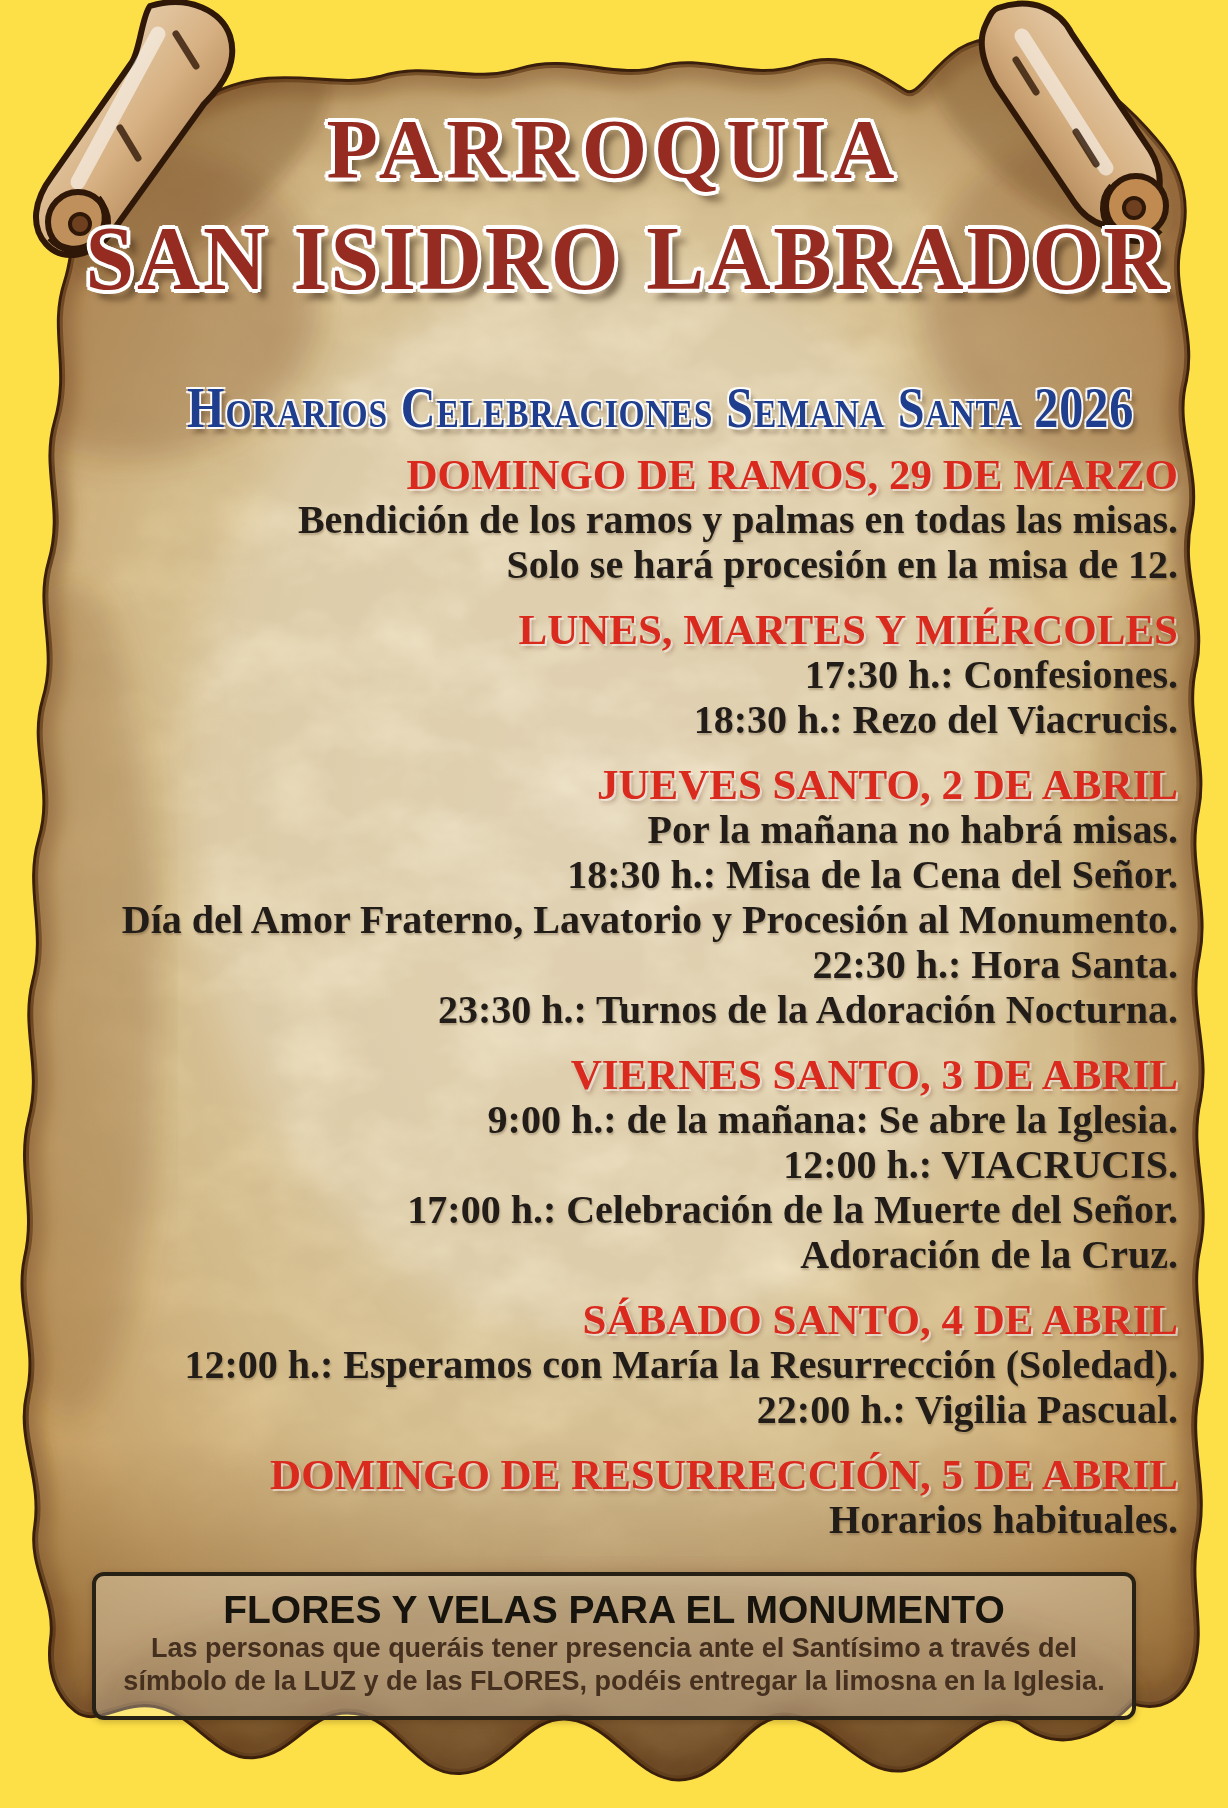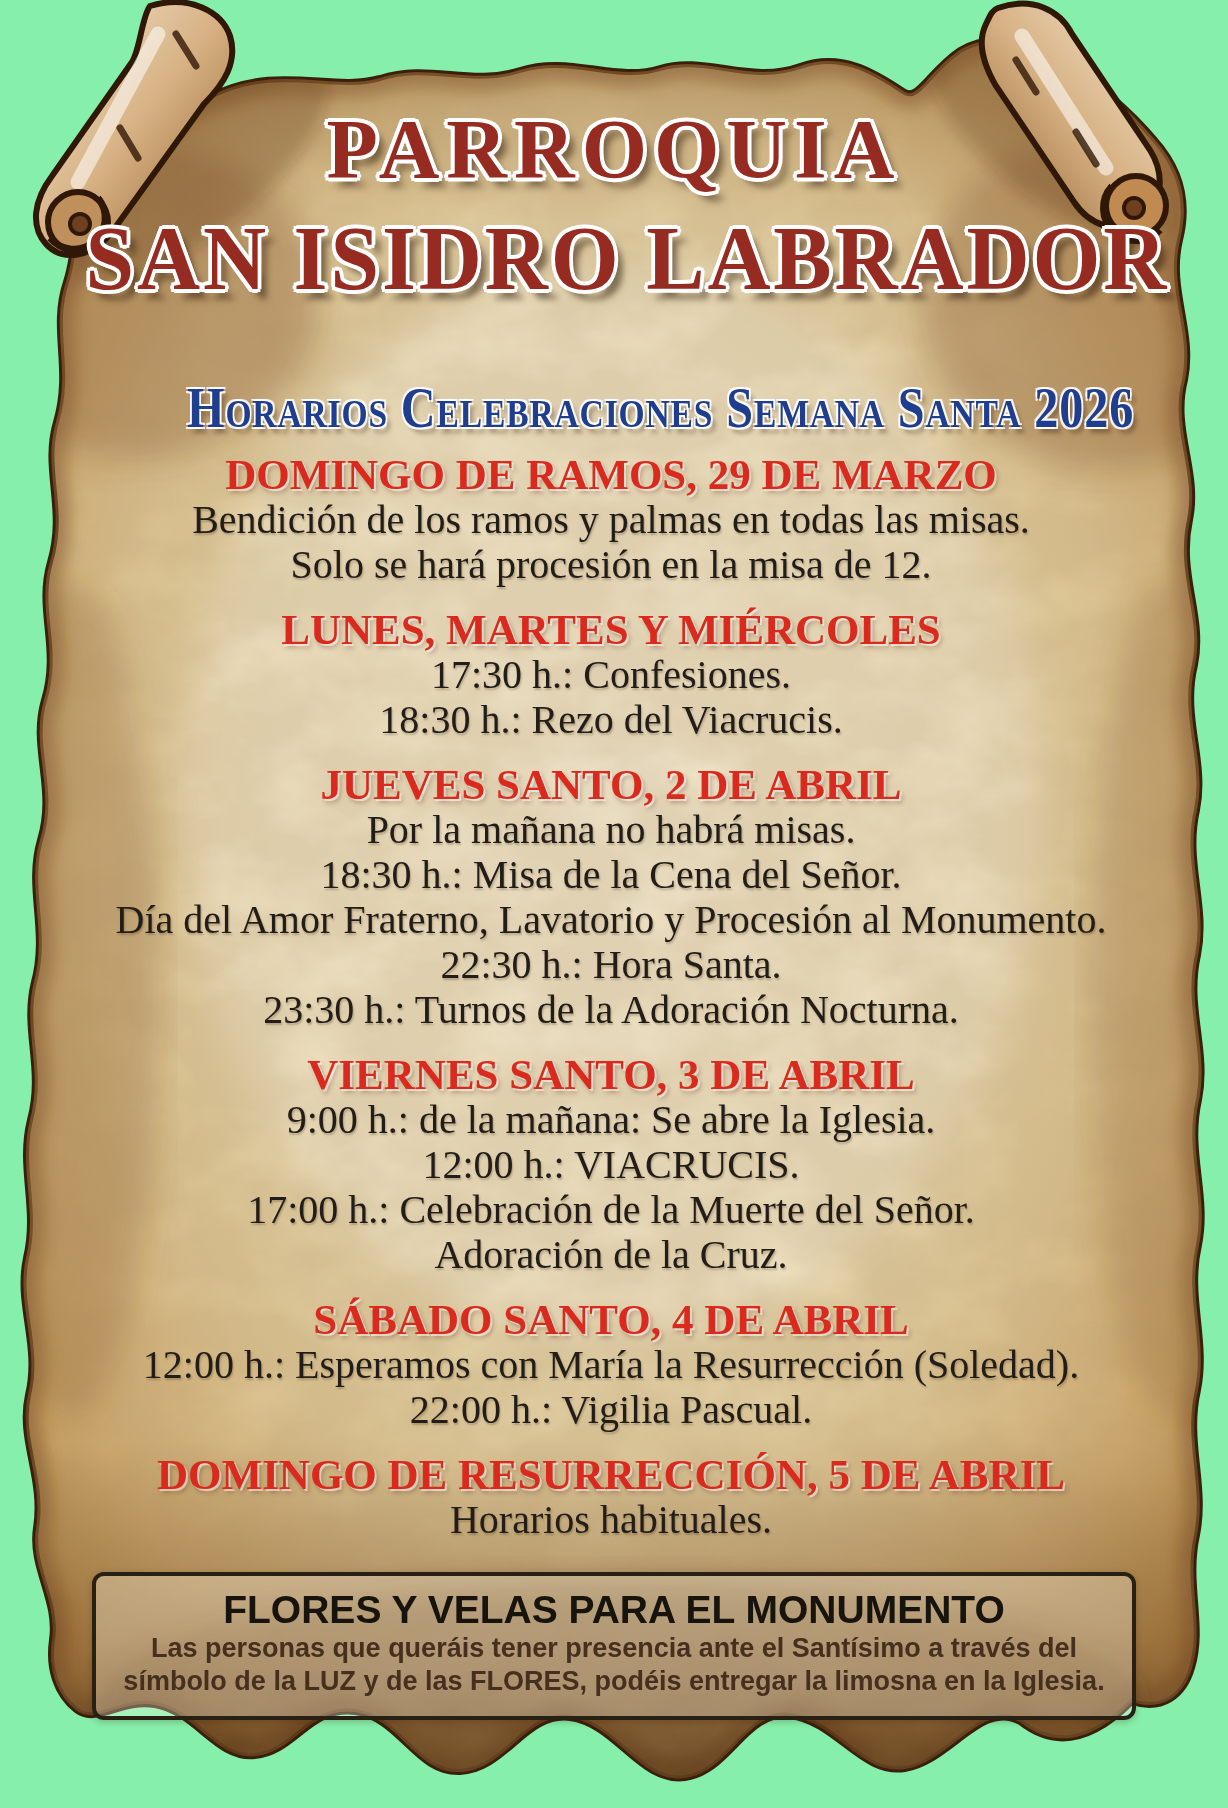--- a/index.html
+++ b/index.html
@@ -1,16 +1,16 @@
 <!DOCTYPE html>
 <html><head>
 <meta charset="utf-8">
 <style>
   html,body{margin:0;padding:0;background:#ffffff;}
-  .stage{position:relative;width:1228px;height:1808px;background:#86efac;overflow:hidden;
+  .stage{position:relative;width:1228px;height:1808px;background:#fde047;overflow:hidden;
          font-family:"Liberation Serif", serif;}
   .stage svg{position:absolute;inset:0;display:block;}
 
   .layer{position:absolute;left:0;top:0;width:100%;}
 
   
   .title1{top:108px;text-align:center;font-weight:bold;font-size:84px;line-height:1;
           color:#962b21;letter-spacing:7px;
           text-shadow:-3px -3px 0 #fff,3px -3px 0 #fff,-3px 3px 0 #fff,3px 3px 0 #fff,
                       0 -4px 0 #fff,0 4px 0 #fff,-4px 0 0 #fff,4px 0 0 #fff,
@@ -22,26 +22,26 @@
                       9px 10px 7px rgba(40,20,5,.5);padding-left:13px;}
   .subtitle{top:380px;text-align:center;font-weight:bold;font-size:56px;line-height:1;
           color:#1f3e8e;font-variant:small-caps;letter-spacing:1px;
           text-shadow:-2px -2px 0 rgba(255,255,255,.85),2px -2px 0 rgba(255,255,255,.85),
                       -2px 2px 0 rgba(255,255,255,.85),2px 2px 0 rgba(255,255,255,.85),
                       5px 6px 5px rgba(40,20,5,.35);padding-left:47px;}
   .squeeze{display:inline-block;transform:scaleX(.86);transform-origin:center;white-space:nowrap;}
   .squeeze2{display:inline-block;transform:scaleX(.95);transform-origin:center;white-space:nowrap;}
 
   
-  .content{position:absolute;left:58px;right:64px;top:452px;text-align:center;}
+  .content{position:absolute;left:58px;right:50px;top:452px;text-align:right;}
   .section{margin-top:20px;}
   .section:first-child{margin-top:0;}
   .sec-heading{font-weight:bold;font-size:43px;line-height:45px;color:#da2a1e;
           text-shadow:2px 2px 0 rgba(255,255,255,.55),3px 4px 4px rgba(90,30,10,.3);}
-  .sec-line{font-weight:normal;font-size:40px;line-height:45px;color:#221d18;
+  .sec-line{font-weight:bold;font-size:40px;line-height:45px;color:#221d18;
           text-shadow:1px 2px 2px rgba(60,40,10,.28);}
 
   
   .notice{position:absolute;left:92px;right:92px;top:1572px;height:140px;
           border:4px solid #272015;border-radius:12px;
           background:rgba(253,247,233,.30);
           font-family:"Liberation Sans", sans-serif;text-align:center;
           box-shadow:0 2px 6px rgba(60,30,5,.25);}
   .notice-title{margin-top:12px;font-weight:bold;font-size:39px;line-height:44px;color:#17130d;}
   .notice-line{font-weight:bold;font-size:27px;line-height:33px;color:#45301f;}

